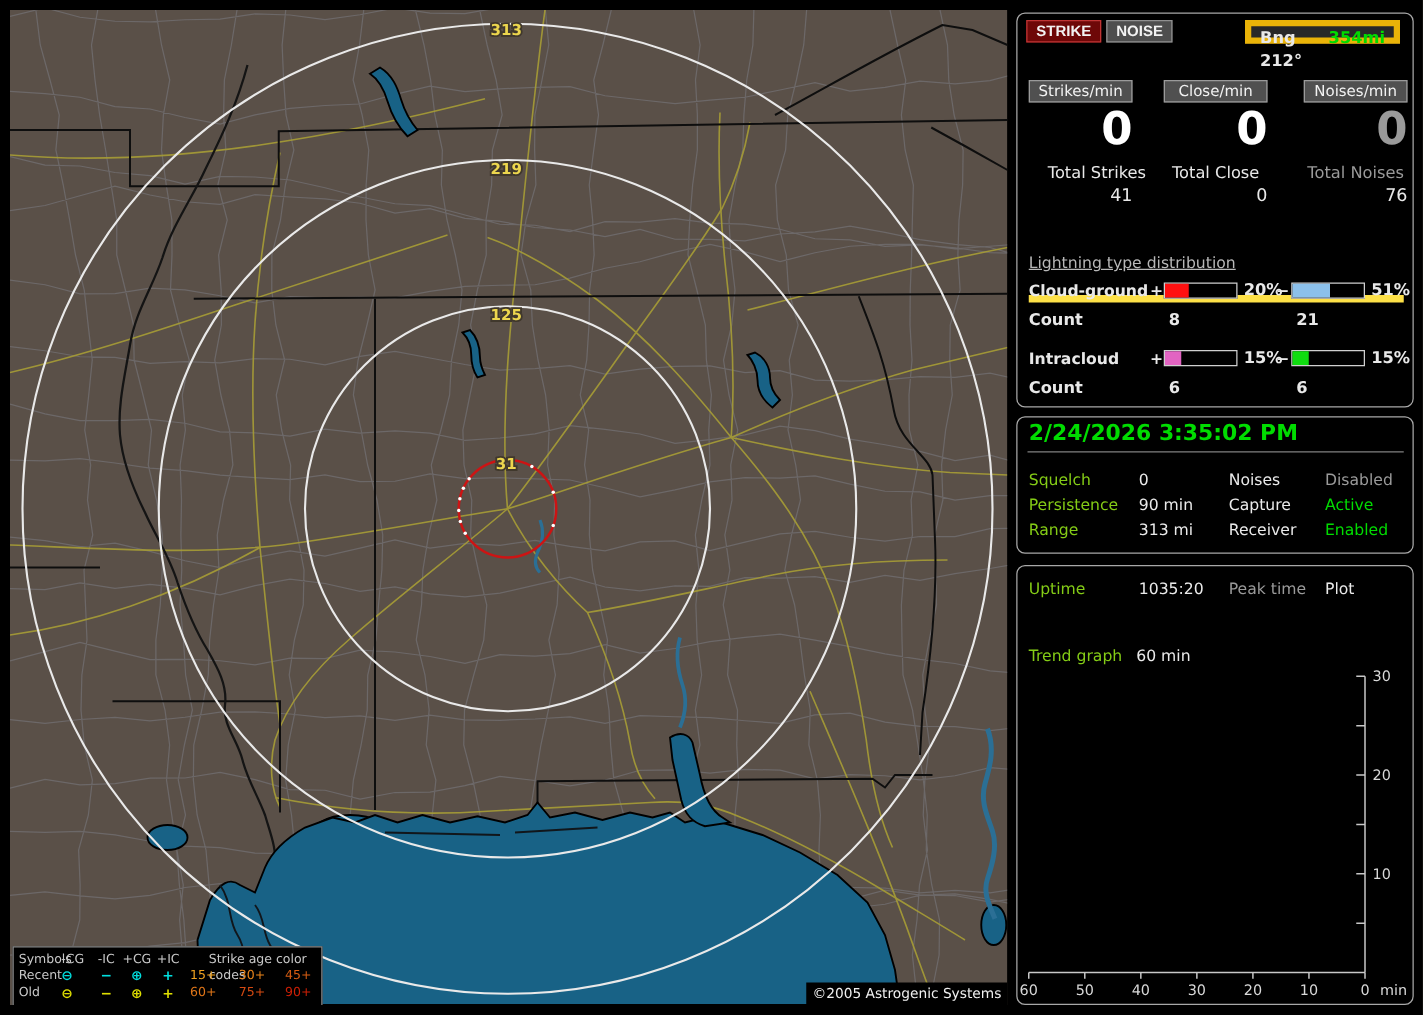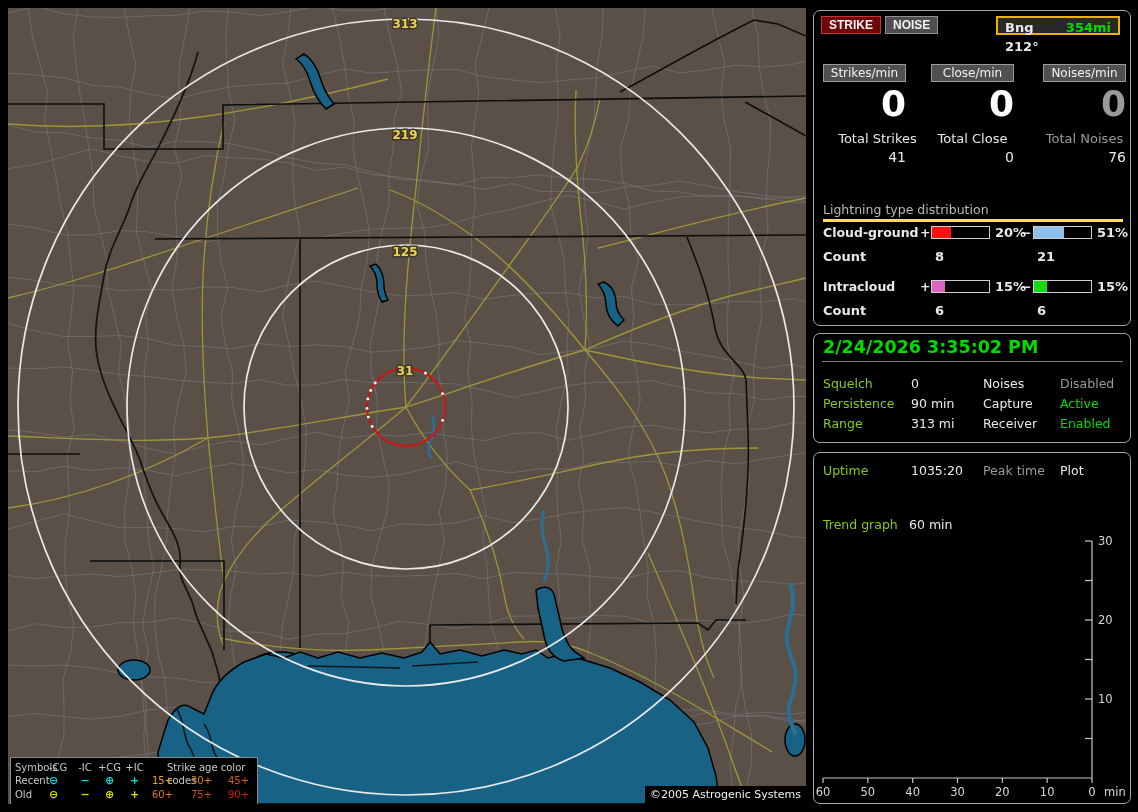--- a/index.html
+++ b/index.html
@@ -28,31 +28,31 @@
   
   .box{position:absolute;left:813px;width:316px;background:#000;border:1px solid #a8a8a8;border-radius:7px;}
   #box1{top:10px;height:314px;}
   #box2{top:333px;height:108px;}
   #box3{top:452px;height:350px;}
   .abs{position:absolute;}
   .btn{display:inline-block;font-weight:bold;font-size:12px;padding:1px 7px;border:1px solid #909090;
        background:#4e4e4e;color:#f2f2f2;}
   #strike-btn{background:#6e0808;border-color:#c03535;}
   #bng-box{position:absolute;left:182px;top:5px;width:124px;height:19px;background:#282828;
-           border:2px solid #eab308;font-weight:bold;font-size:13px;line-height:19px;
+           border:5px solid #eab308;font-weight:bold;font-size:13px;line-height:19px;
            display:flex;justify-content:space-between;padding:0 7px;box-sizing:border-box;}
   .col{position:absolute;width:83px;}
   .c1{left:9px}.c2{left:117px}.c3{left:229px}
   .rate-chip{display:block;margin:0 auto;text-align:center;font-size:12px;padding:1px 4px;
              border:1px solid #9a9a9a;background:#505050;color:#f2f2f2;}
   .bigzero{font-size:36px;font-weight:bold;text-align:right;line-height:34px;}
   .tot-lbl{font-size:13px;text-align:center;}
   .tot-val{font-size:14px;text-align:right;}
   .dist-title{position:absolute;left:9px;right:7px;top:191px;font-size:12.5px;color:#b8b8b8;
-              border-bottom:3px solid #fde047;padding-bottom:2px;}
+              border-bottom:6px solid #fde047;padding-bottom:19px;text-decoration:underline;}
   .dist-row{position:absolute;left:9px;right:6px;height:15px;font-weight:bold;font-size:12.5px;}
   .d-lbl{position:absolute;left:0;}
   .d-plus{position:absolute;left:97px;}
   .d-bar1{position:absolute;left:108px;top:1px;width:57px;height:11px;border:1px solid #cfcfcf;background:#000;}
   .d-pct1{position:absolute;left:172px;font-size:13px;}
   .d-minus{position:absolute;left:198px;}
   .d-bar2{position:absolute;left:210px;top:1px;width:57px;height:11px;border:1px solid #cfcfcf;background:#000;}
   .d-pct2{position:absolute;left:274px;font-size:13px;}
   .bar-fill{height:100%;}
   .cnt-row{position:absolute;left:9px;height:14px;font-weight:bold;font-size:13px;}

